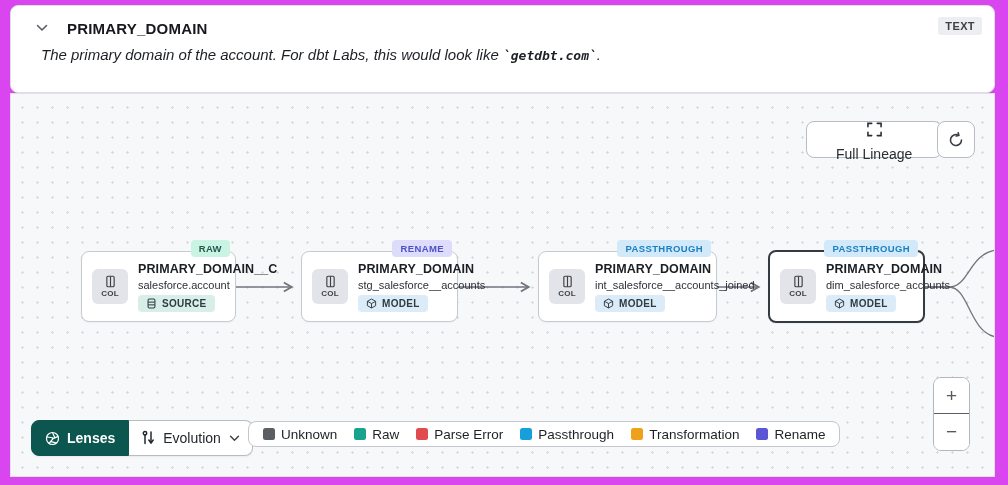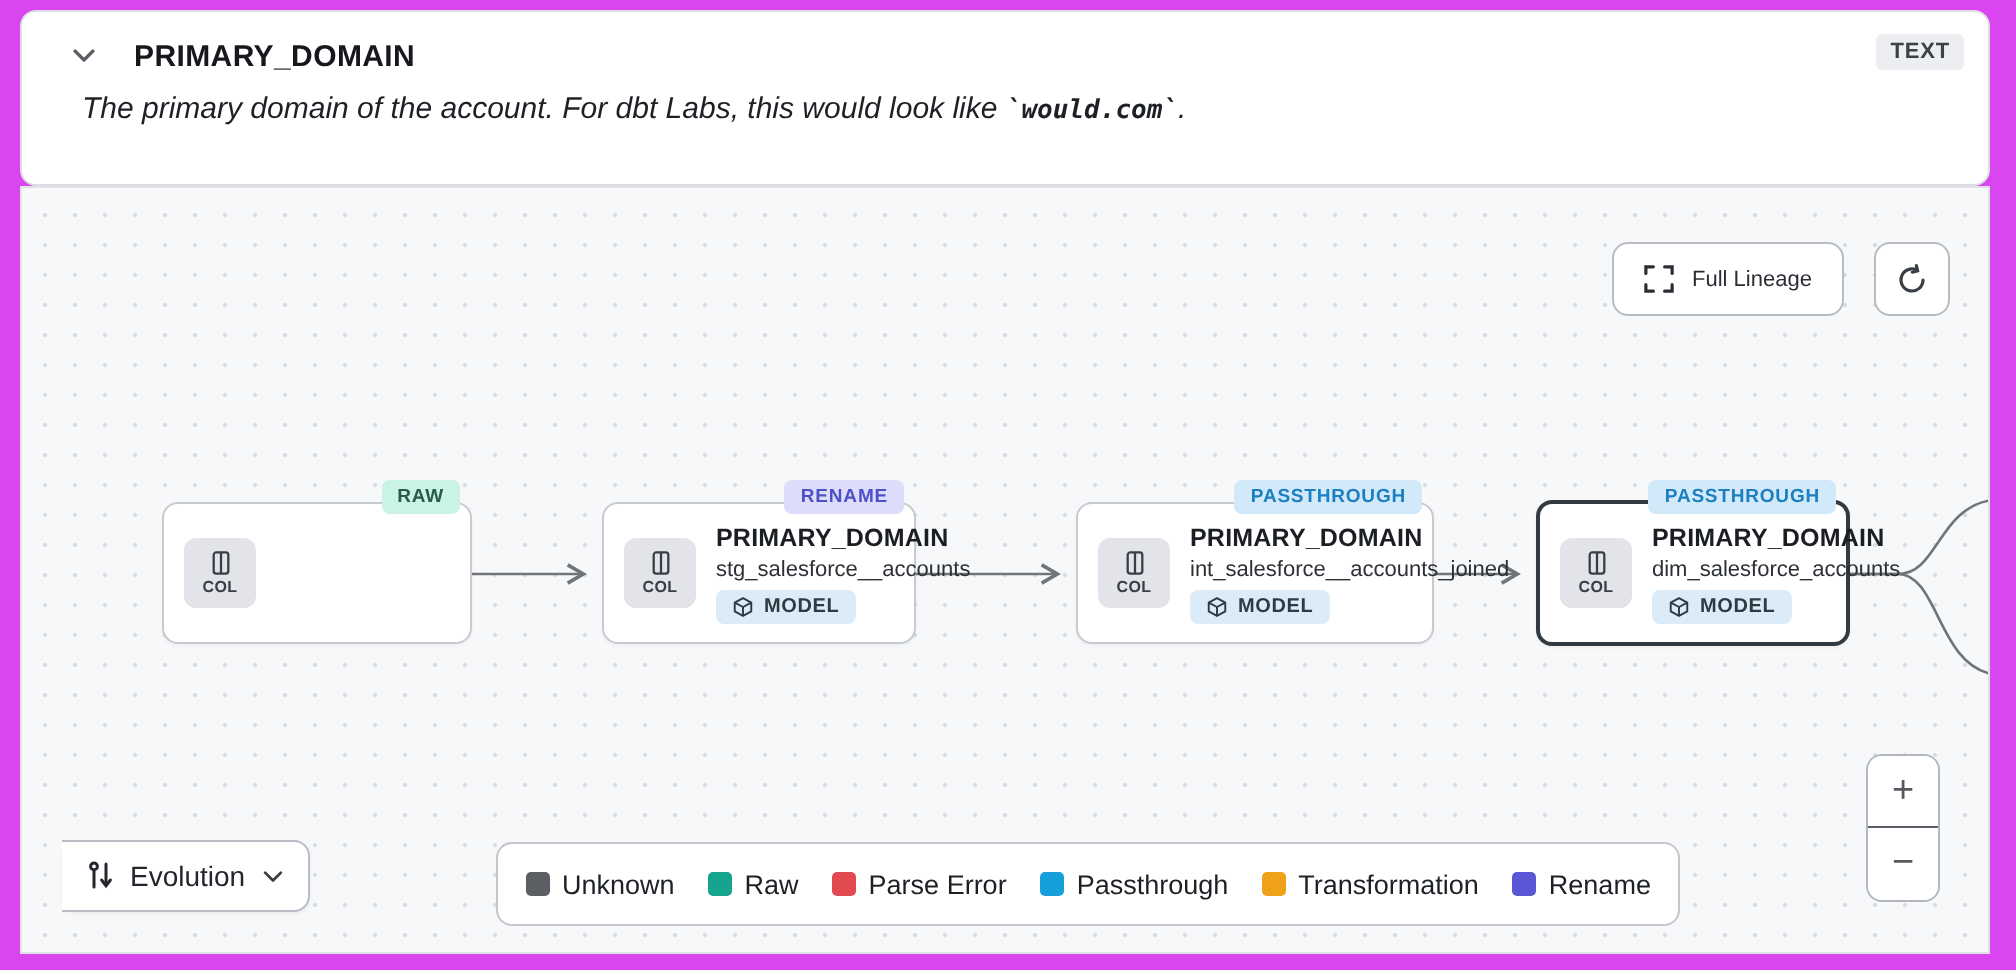--- a/index.html
+++ b/index.html
@@ -22,22 +22,22 @@
   
   .canvas { position:absolute; left:10px; top:93px; width:985px; height:384px;
     background-color:#f7f8f9;
     background-image:radial-gradient(circle, #d8dbdf 1px, transparent 1.1px);
     background-size:15px 15px; background-position:4px 6px;
     border:1px solid #e0e2e6; overflow:hidden; }
   .edges { position:absolute; left:0; top:0; }
 
   
   .full-lineage-btn { position:absolute; left:795px; top:27px; height:37px; display:flex; align-items:center;
-    gap:9px; padding:0 15px; background:#fff; border:1px solid #b8bcc3; border-radius:8px;
-    font-size:11px; color:#2a2e34; cursor:pointer; }
+    gap:9px; padding:0 29px; background:#fff; border:1px solid #b8bcc3; border-radius:8px;
+    font-size:14px; color:#2a2e34; cursor:pointer;flex-direction:column; }
   .refresh-btn { position:absolute; left:926px; top:27px; width:38px; height:37px; background:#fff;
     border:1px solid #b8bcc3; border-radius:8px; display:flex; align-items:center; justify-content:center; cursor:pointer; }
 
   
   .node { position:absolute; height:71px; background:#fff; border:1px solid #c7cad0; border-radius:8px;
     display:flex; align-items:center; padding-left:10px; cursor:pointer;
     box-shadow:0 1px 2px rgba(20,24,30,.04); }
   .node.selected { border:2px solid #343a41; height:73px; }
   .tag { position:absolute; top:-12px; right:5px; font-size:9.5px; font-weight:bold; letter-spacing:.4px;
     padding:3px 8px; border-radius:4px; }
@@ -57,21 +57,21 @@
 
   
   .lens-group { position:absolute; left:20px; top:326px; height:36px; display:flex; border-radius:8px;
     box-shadow:0 1px 2px rgba(20,24,30,.06); }
   .lenses-btn { display:flex; align-items:center; gap:7px; padding:0 13px; background:#0b564e;
     color:#fff; font-size:14px; font-weight:bold; border:1px solid #0b564e;
     border-radius:8px 0 0 8px; cursor:pointer; }
   .lens-select { display:flex; align-items:center; gap:8px; padding:16px 12px; background:#fff;
     border:1px solid #b8bcc3; border-left:none; border-radius:0 8px 8px 0; font-size:14px;
     color:#23272d; cursor:pointer; }
-  .legend { position:absolute; left:237px; top:327px; height:42px; display:flex; align-items:center;
+  .legend { position:absolute; left:237px; top:327px; height:26px; display:flex; align-items:center;
     gap:17px; padding:0 14px; background:#fff; border:1px solid #c3c6cc; border-radius:8px; }
   .legend-item { display:flex; align-items:center; gap:6px; font-size:13.5px; color:#1d2126; }
   .legend-swatch { width:12px; height:12px; border-radius:2.5px; }
   .zoom-ctrl { position:absolute; left:922px; top:283px; width:37px; background:#fff;
     border:1px solid #b2b6bd; border-radius:8px; overflow:hidden; }
   .zoom-btn { width:100%; height:36px; display:flex; align-items:center; justify-content:center;
     font-size:19px; color:#555a61; background:#fff; cursor:pointer; }
   .zoom-btn.top { border-bottom:1px solid #595e66; }
 
   svg { display:block; }
@@ -84,21 +84,21 @@
   <div class="info-card">
     <div class="hdr-row">
       <span class="chev-btn">
         <svg width="12" height="8" viewBox="0 0 12 8">
             <polyline points="1.5,1.5 6,6 10.5,1.5" fill="none" stroke="#5a5f66" stroke-width="1.6" stroke-linecap="round" stroke-linejoin="round"></polyline>
           </svg>
       </span>
       <span class="hdr-title">PRIMARY_DOMAIN</span>
     </div>
     <span class="type-badge">TEXT</span>
-    <div class="desc-row"><span>The primary domain of the account. For dbt Labs, this would look like </span><span class="desc-code">`would.com`</span><span>.</span></div>
+    <div class="desc-row"><span>The primary domain of the account. For dbt Labs, this would look like </span><span class="desc-code">`getdbt.com`</span><span>.</span></div>
   </div>
 
   <div class="canvas">
 
     <svg class="edges" width="985" height="384">
       <defs>
         <marker id="arr" markerWidth="10" markerHeight="10" refX="7" refY="5" orient="auto">
           <path d="M1.5,1.5 L7.5,5 L1.5,8.5" fill="none" stroke="#70747b" stroke-width="1.4"></path>
         </marker>
       </defs>
@@ -133,20 +133,32 @@
 
     <div class="node" style="left:70px; top:157px; width:155px;">
       <span class="tag tag-raw">RAW</span>
       <div class="colbadge">
         <svg width="13" height="13" viewBox="0 0 16 16" fill="none" stroke="#3a3e45" stroke-width="1.4">
             <rect x="3.5" y="1.5" width="9" height="13" rx="1.6"></rect>
             <line x1="8" y1="1.5" x2="8" y2="14.5"></line>
           </svg>
         <span>COL</span>
       </div>
+      <div class="node-body">
+        <div class="node-title">PRIMARY_DOMAIN__C</div>
+        <div class="node-subtitle">salesforce.account</div>
+        <div class="res-badge res-source">
+          <svg width="11" height="11" viewBox="0 0 16 16" fill="none" stroke="#2f3b42" stroke-width="1.5">
+              <rect x="3" y="1.5" width="10" height="13" rx="1.8"></rect>
+              <line x1="3" y1="6" x2="13" y2="6"></line>
+              <line x1="3" y1="10" x2="13" y2="10"></line>
+            </svg>
+          <span>SOURCE</span>
+        </div>
+      </div>
     </div>
 
     <div class="node" style="left:290px; top:157px; width:157px;">
       <span class="tag tag-rename">RENAME</span>
       <div class="colbadge">
         <svg width="13" height="13" viewBox="0 0 16 16" fill="none" stroke="#3a3e45" stroke-width="1.4">
             <rect x="3.5" y="1.5" width="9" height="13" rx="1.6"></rect>
             <line x1="8" y1="1.5" x2="8" y2="14.5"></line>
           </svg>
         <span>COL</span>
@@ -205,20 +217,33 @@
               <path d="M8,1.5 L14,4.8 V11.2 L8,14.5 L2,11.2 V4.8 Z"></path>
               <path d="M2,4.8 L8,8 L14,4.8"></path>
               <line x1="8" y1="8" x2="8" y2="14.5"></line>
             </svg>
           <span>MODEL</span>
         </div>
       </div>
     </div>
 
     <div class="lens-group">
+      <button class="lenses-btn">
+        <span>
+          <svg width="15" height="15" viewBox="0 0 16 16" fill="none" stroke="#ffffff" stroke-width="1.3">
+            <circle cx="8" cy="8" r="6.4"></circle>
+            <path d="M8,1.6 L10.8,8"></path>
+              <path d="M14.2,5.8 L7.4,8.4"></path>
+              <path d="M12.4,13 L5.6,11"></path>
+              <path d="M4,13.6 L8.6,8.2"></path>
+              <path d="M1.8,6.4 L8.4,7.2"></path>
+          </svg>
+        </span>
+        <span>Lenses</span>
+      </button>
       <div class="lens-select">
         <span>
           <svg width="14" height="16" viewBox="0 0 14 16" fill="none" stroke="#23272d" stroke-width="1.5" stroke-linecap="round">
             <circle cx="4" cy="3.2" r="1.7"></circle>
             <path d="M4,5.2 V13.5"></path>
             <path d="M10,2 V12.5"></path>
             <polyline points="7.8,10 10,12.9 12.2,10"></polyline>
           </svg>
         </span>
         <span>Evolution</span>

